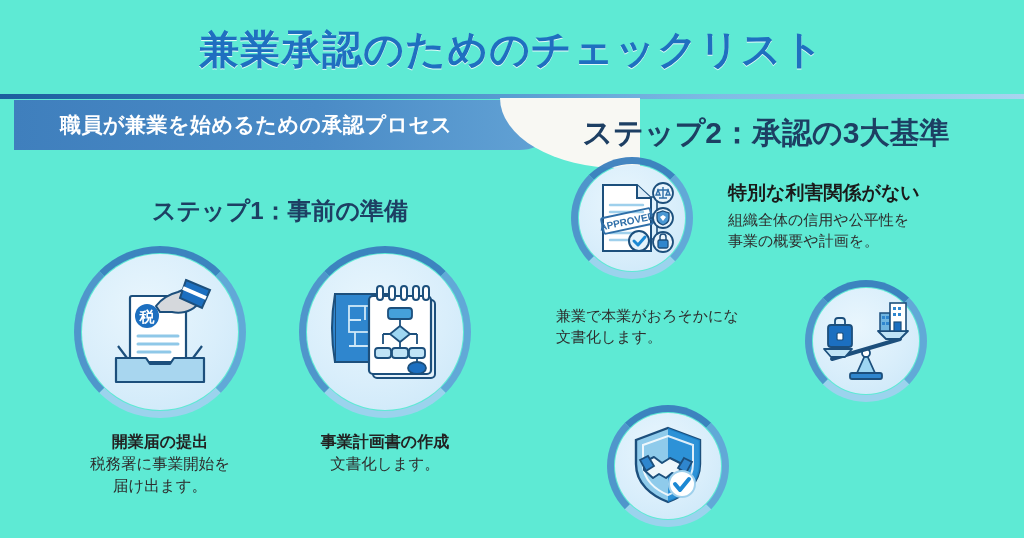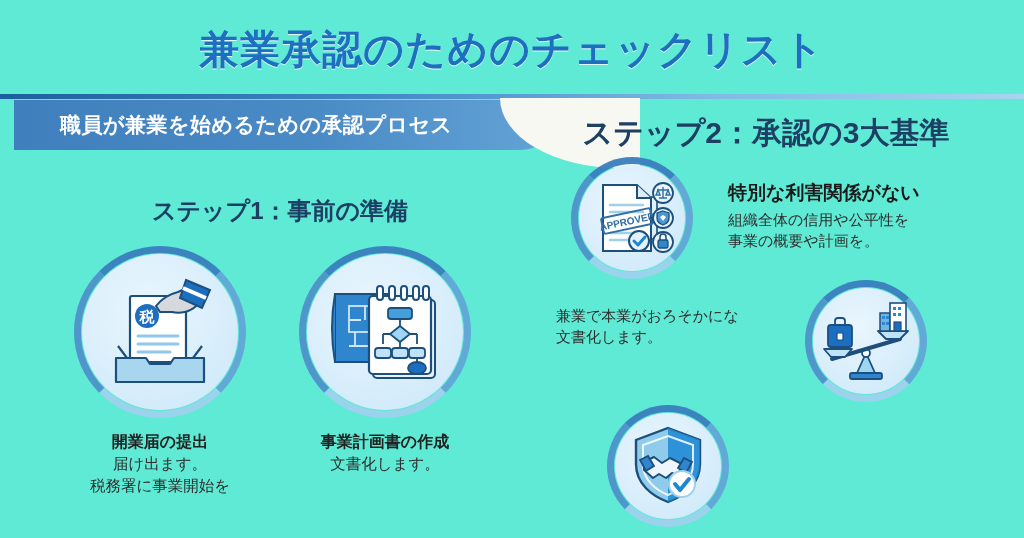--- a/index.html
+++ b/index.html
@@ -239,22 +239,22 @@
       <rect x="67" y="76" width="16" height="10" rx="3" fill="#bfe3f6" stroke="#1c4f7c" stroke-width="1.8"></rect>
       <rect x="84" y="76" width="16" height="10" rx="3" fill="#bfe3f6" stroke="#1c4f7c" stroke-width="1.8"></rect>
       <path d="M92 86 v6" stroke="#1c4f7c" stroke-width="1.8"></path>
       <ellipse cx="92" cy="96" rx="9" ry="6" fill="#1c6fc0" stroke="#1c4f7c" stroke-width="1.8"></ellipse>
     </svg>
   </div>
 
   <div class="step-caption" id="caption-kaigyou">
     <div class="cap-title">開業届の提出</div>
     <div class="cap-desc">
+      <div>税務署に事業開始を</div>
       <div>届け出ます。</div>
-      <div>税務署に事業開始を</div>
     </div>
   </div>
 
   <div class="step-caption" id="caption-keikaku">
     <div class="cap-title">事業計画書の作成</div>
     <div class="cap-desc">
       <div>文書化します。</div>
     </div>
   </div>
 

